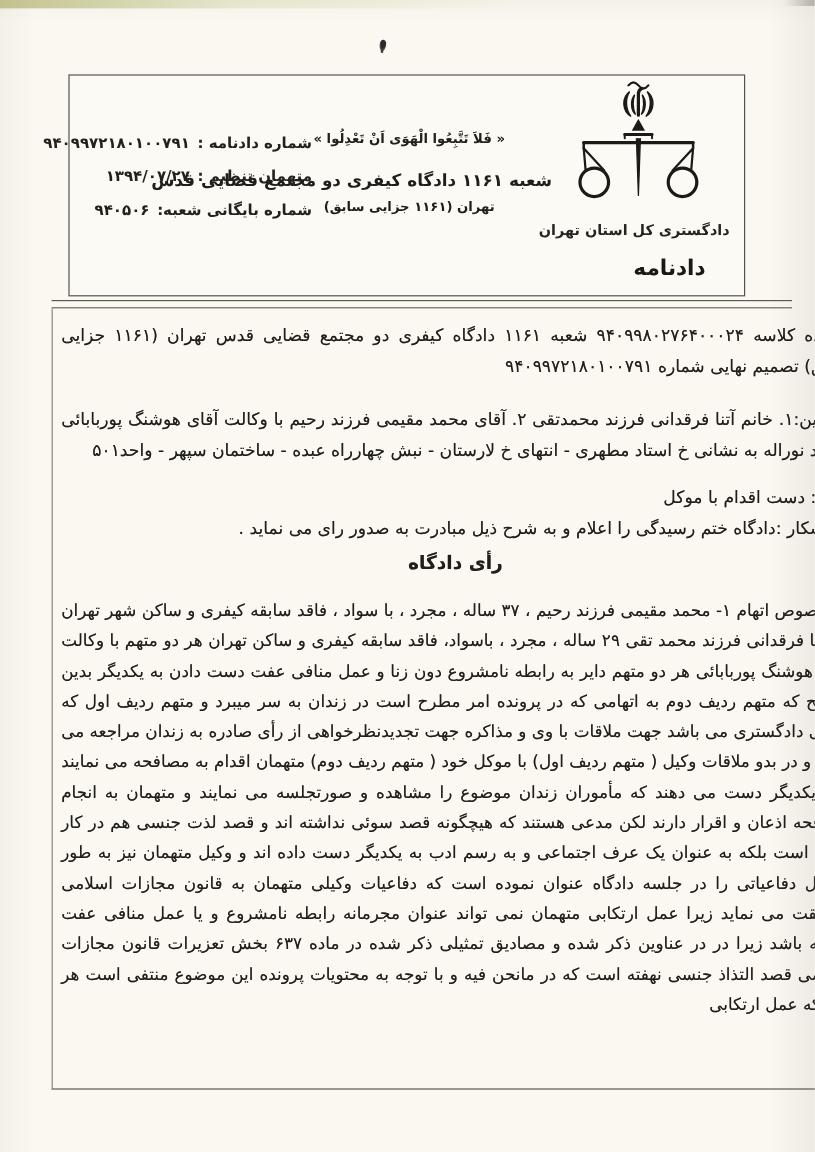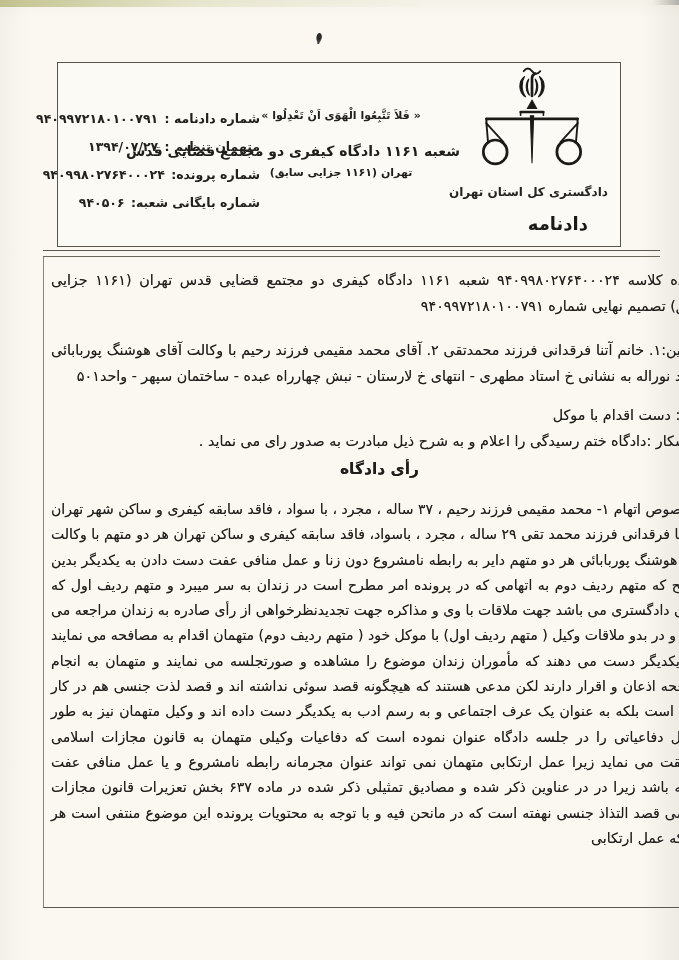--- a/index.html
+++ b/index.html
@@ -155,24 +155,20 @@
     <div class="fields">
       <div class="field-row">
         <span class="lbl">شماره دادنامه :</span>
         <span class="val">۹۴۰۹۹۷۲۱۸۰۱۰۰۷۹۱</span>
       </div>
       <div class="field-row">
         <span class="lbl">متهمان تنظیم :</span>
         <span class="val">۱۳۹۴/۰۷/۲۷</span>
       </div>
       <div class="field-row">
-        <span class="lbl">شماره پرونده:</span>
-        <span class="val">۹۴۰۹۹۸۰۲۷۶۴۰۰۰۲۴</span>
-      </div>
-      <div class="field-row">
         <span class="lbl">شماره بایگانی شعبه:</span>
         <span class="val">۹۴۰۵۰۶</span>
       </div>
     </div>
 
     <div class="doc-title">دادنامه</div>
   </div>
 
   <div class="double-rule"></div>
 

